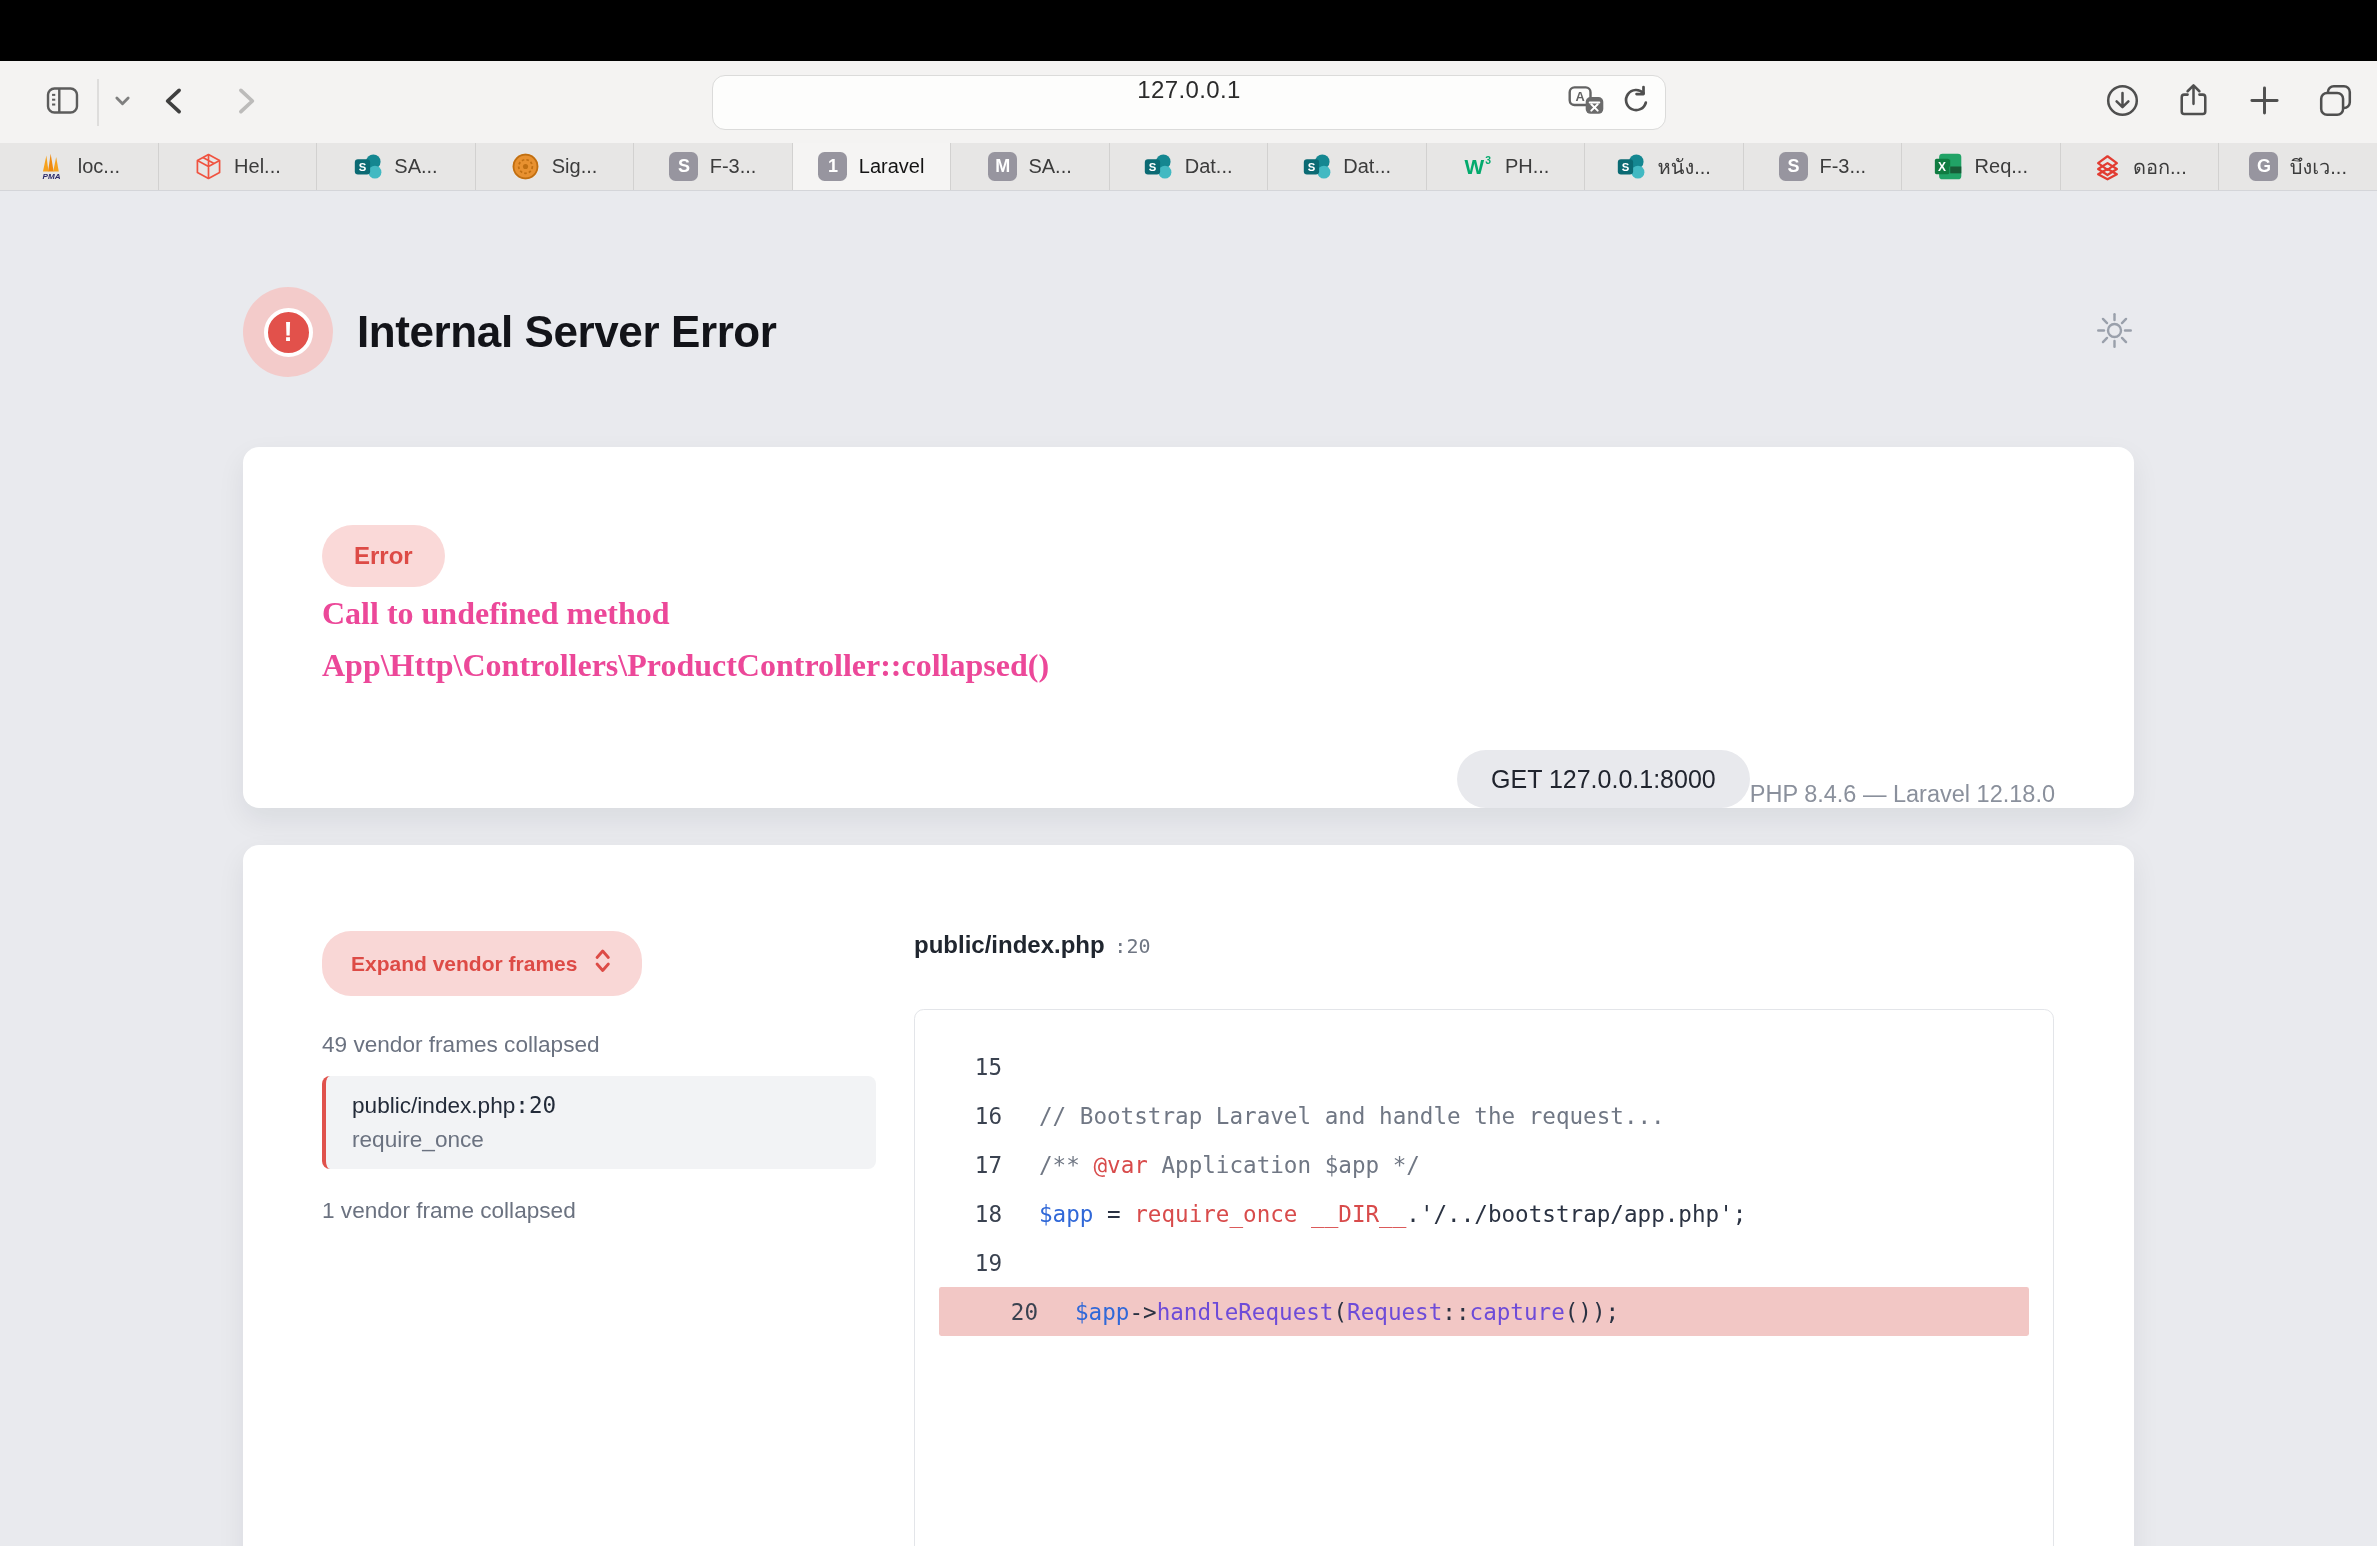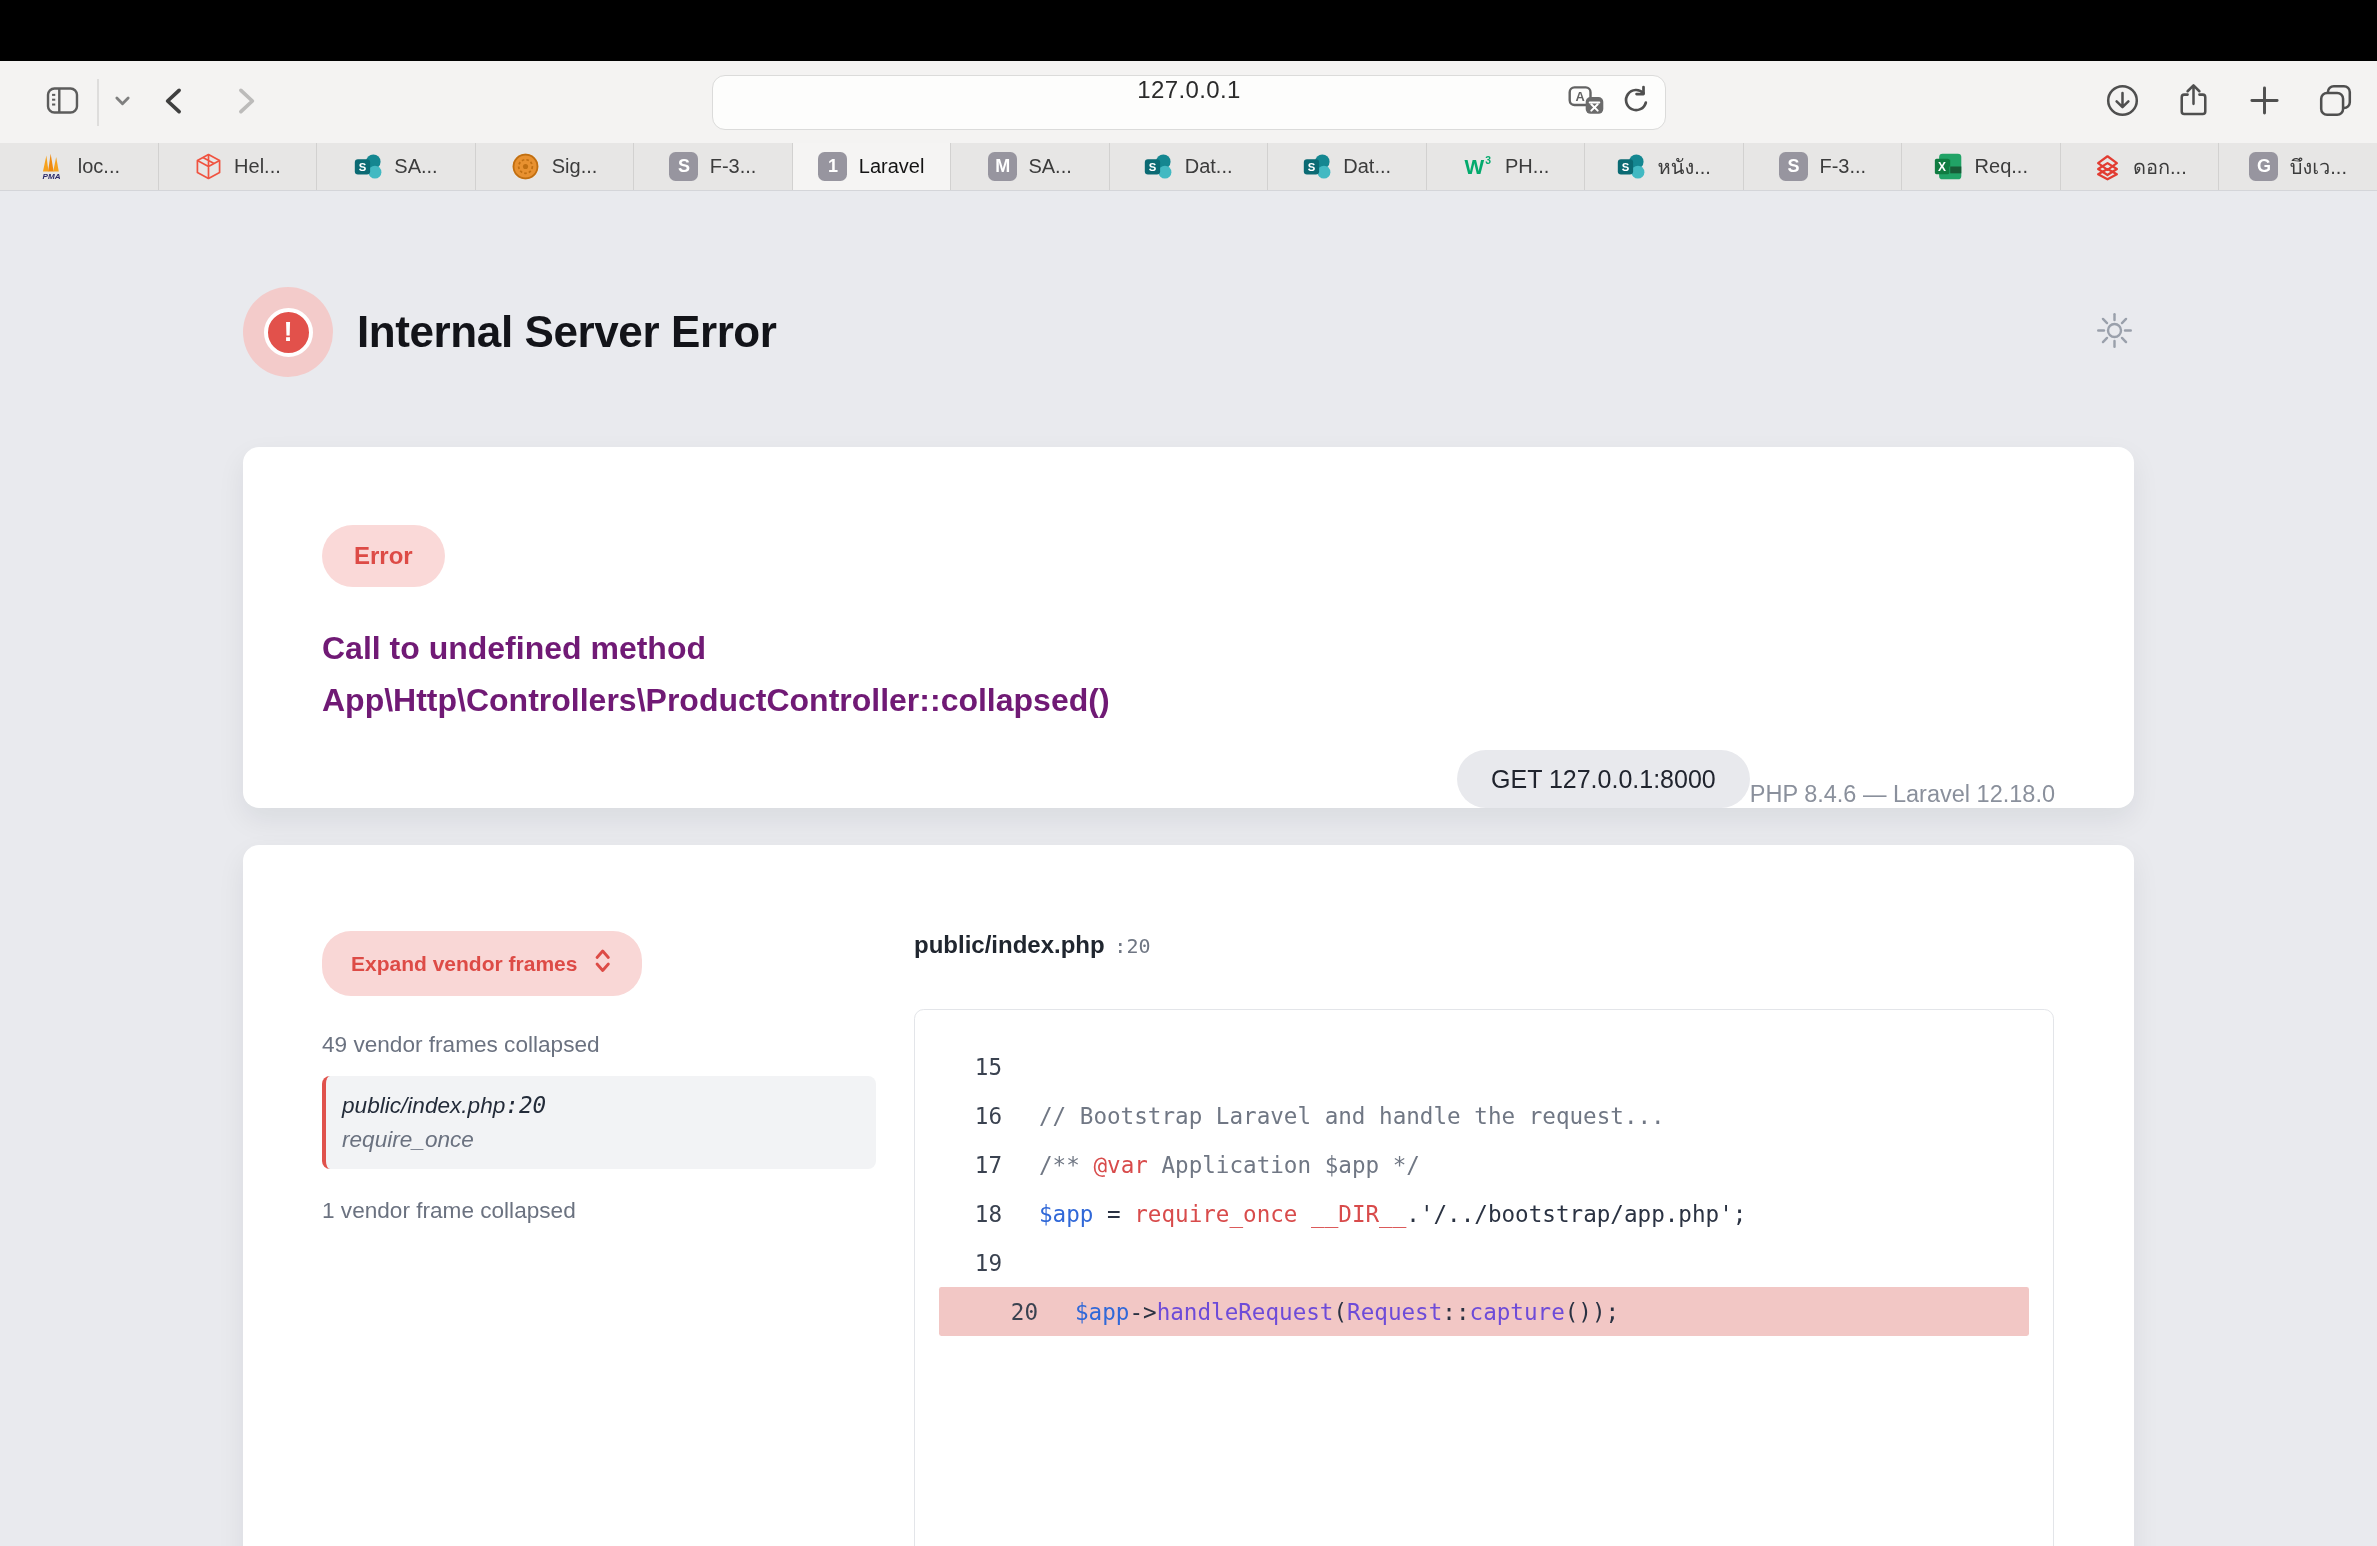--- a/index.html
+++ b/index.html
@@ -42,33 +42,33 @@
   .header-icon-inner { width:49px; height:49px; border-radius:50%; background:#e2514b; border:4px solid #fff;
                        color:#fff; display:flex; align-items:center; justify-content:center;
                        font-weight:700; font-size:27.5px; line-height:1; }
   .page-title { font-size:44px; font-weight:700; color:#131419; margin-left:24px; letter-spacing:-0.4px; }
   .sun-btn { margin-left:auto; background:none; border:none; }
 
   .card { background:#fff; border-radius:16px; box-shadow:0 11.3px 27.5px rgba(20,24,40,.07); }
   .card1 { margin-top:70px; height:361px; padding:78px 79px 0; display:flex; }
   .badge { display:inline-flex; align-items:center; height:62px; padding:0 32px; border-radius:32px;
            background:#fad9d8; color:#dd4b46; font-size:24px; font-weight:700; }
-  .message { margin-top:35px; font-size:32px; line-height:52px; font-weight:600; color:#701a75; }
+  .message { font-size:32px; line-height:52px; font-weight:600; color:#ec4899;font-family:Liberation Serif, serif; }
   .card1-right { margin-left:auto; margin-top:47px; display:flex; flex-direction:row; align-items:flex-end; flex:0 0 auto; }
   .req-pill { height:58px; padding:0 34px; border-radius:31px; background:#e8e9ed; color:#20242e;
               font-size:25px; font-weight:500; display:flex; align-items:center; }
   .env { margin-top:21px; color:#8a909c; font-size:23.5px; }
 
   .card2 { margin-top:37px; height:809px; padding:86px 79px 0; display:grid;
            grid-template-columns:554px 1140px; column-gap:38px; align-content:start; }
   .expand-btn { display:inline-flex; align-items:center; gap:16px; height:65px; padding:0 29px;
                 border-radius:29px; background:#f9d7d6; color:#dd4b46; font-size:21px; font-weight:600; border:none; }
   .collapsed-note { margin-top:36px; color:#6b7280; font-size:22.6px; }
   .frame-item { margin-top:18px; width:554px; background:#f2f3f5; border-left:4.9px solid #e0524c;
-                border-radius:8px; padding:16px 16px;font-style:italic; }
+                border-radius:8px; padding:16px 26px; }
   .frame-file { font-size:22.6px; color:#232b39; font-weight:500; }
   .frame-caller { margin-top:8px; color:#6b7280; font-size:22.6px; }
   .collapsed-note2 { margin-top:29px; color:#6b7280; font-size:22.6px; }
 
   .code-header { font-size:24px; color:#20262f; font-weight:600; }
   .mono { font-family:"DejaVu Sans Mono", monospace; }
   .code-line-ref { color:#6f7683; font-size:20px; font-weight:400; margin-left:9.7px; }
   .code-box { margin-top:50px; border:1.6px solid #e3e5e9; border-radius:9.7px; background:#fff;
               height:598px; padding-top:32px; }
   .code-row { display:flex; align-items:center; height:49px; margin:0 24px;

